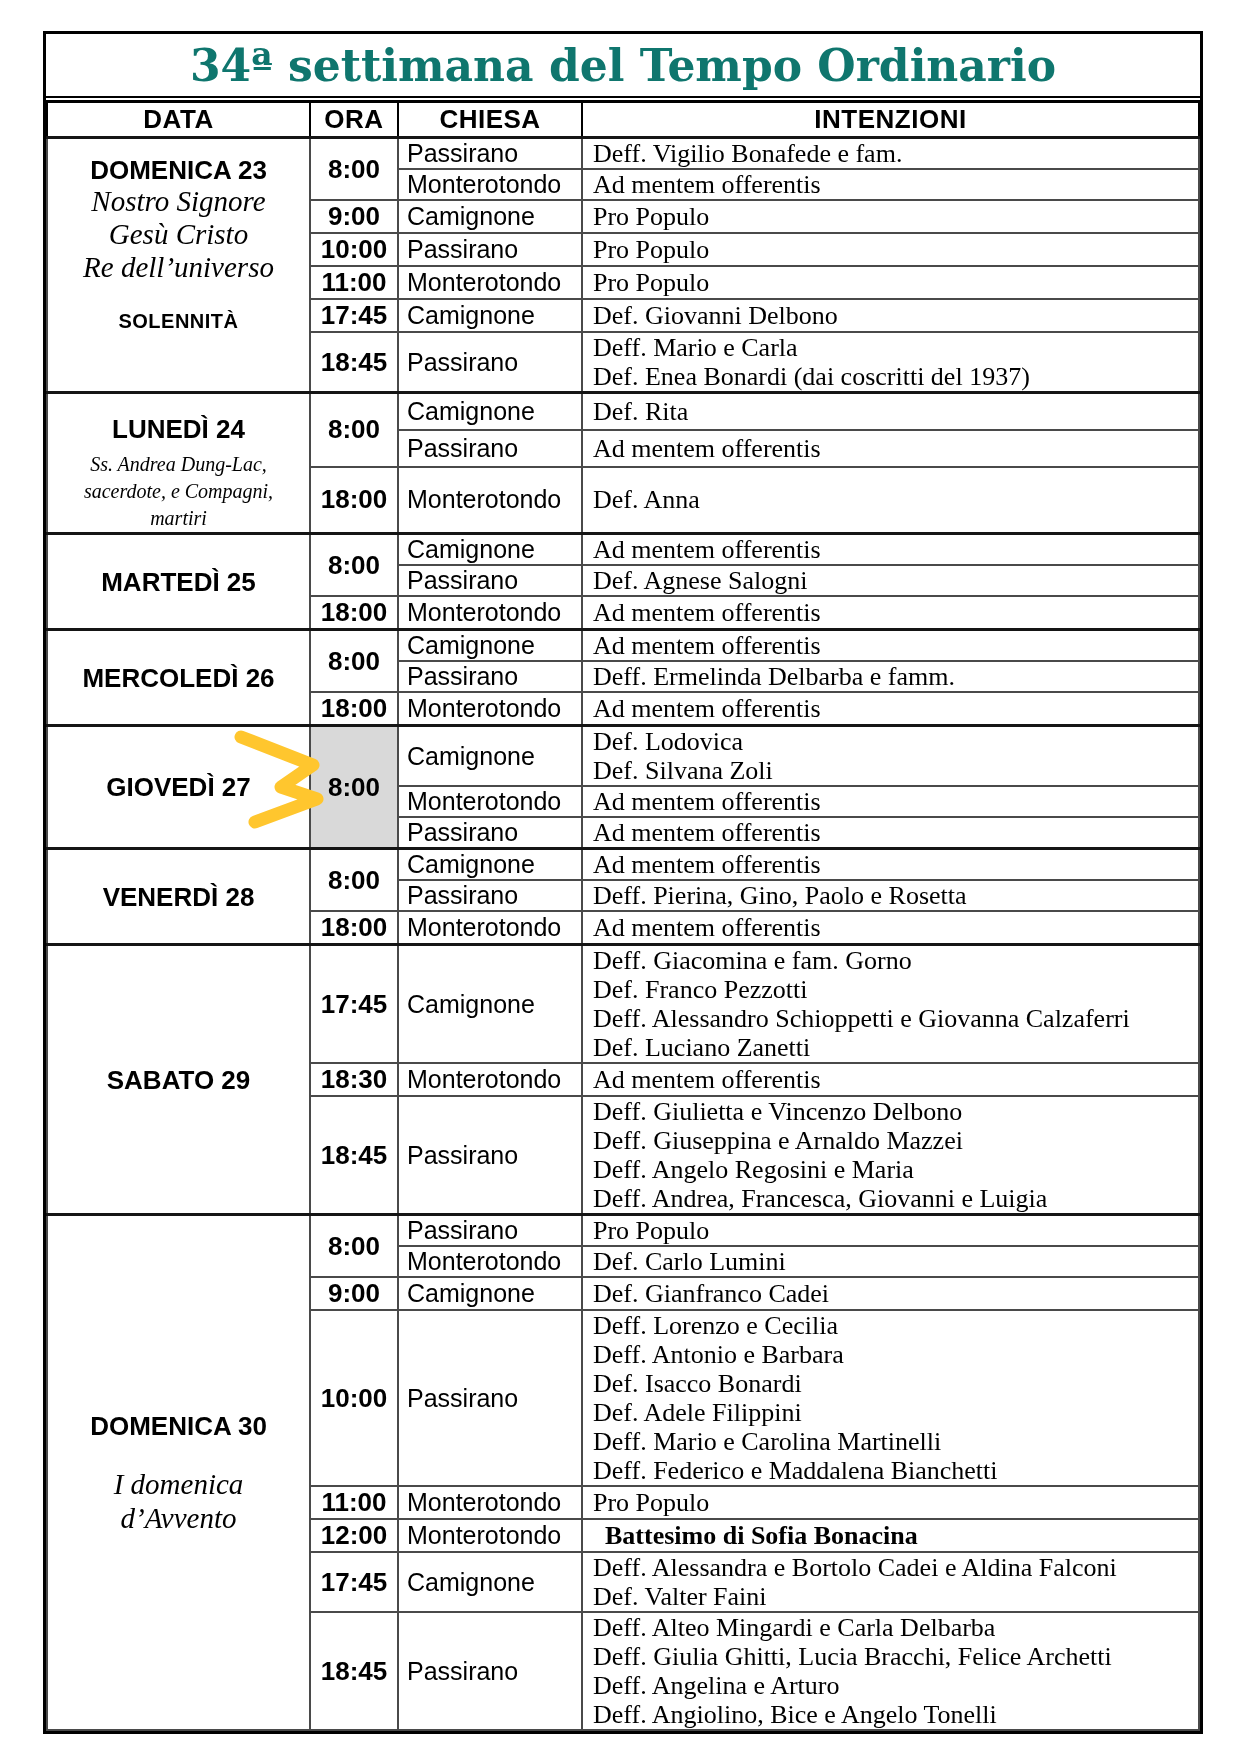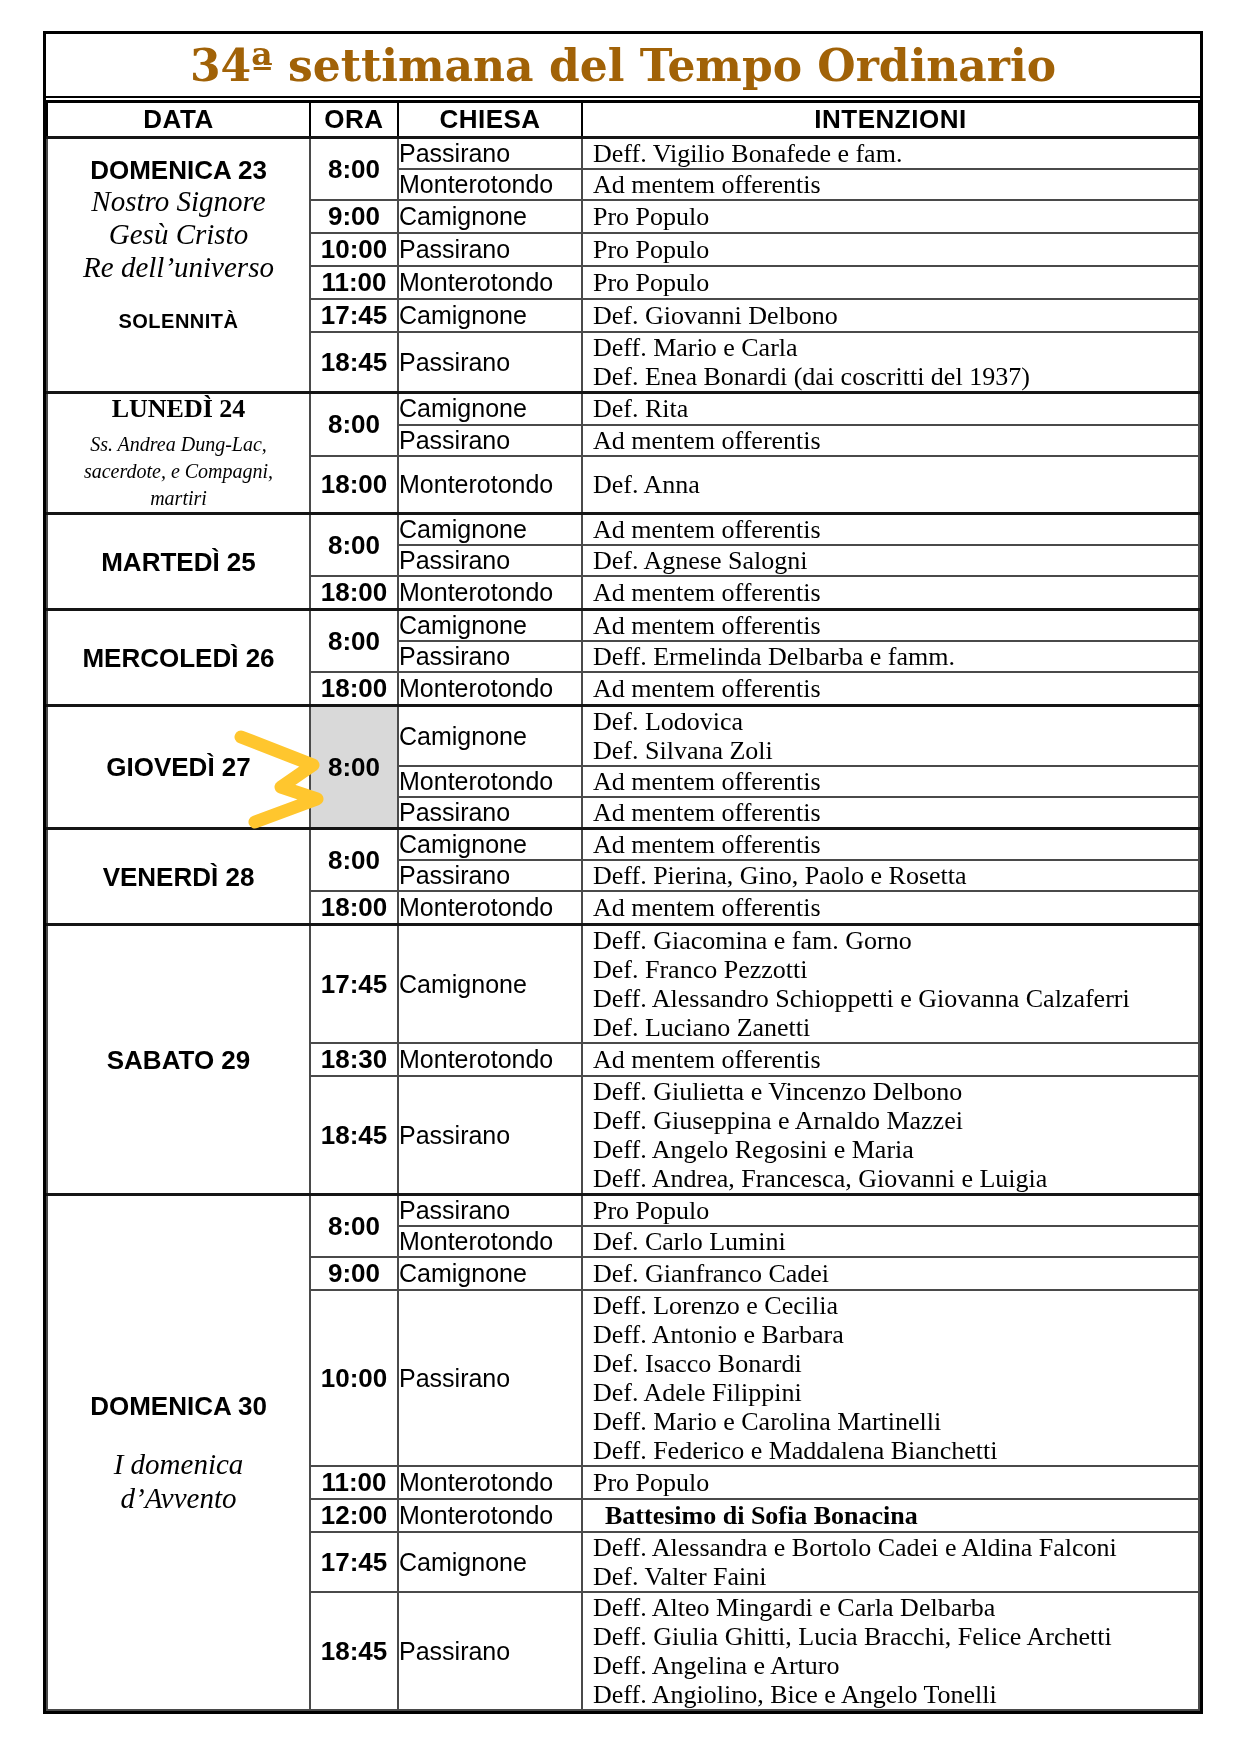--- a/index.html
+++ b/index.html
@@ -23,39 +23,39 @@
 
   .date-cell{text-align:center;}
   .day-name{font-weight:bold;font-size:26px;line-height:30px;}
   .feast{font-family:"Liberation Serif",serif;font-style:italic;font-size:27px;line-height:31px;}
   .note{font-weight:bold;font-size:20px;letter-spacing:0.5px;}
   .style-spread{vertical-align:top;}
   .style-spread .day-name{padding-top:16px;}
   .style-spread .feast{font-size:29px;line-height:33px;}
   .style-spread .note{margin-top:26px;}
   .style-top{vertical-align:top;}
-  .style-top .day-name{padding-top:0;font-family:Liberation Serif, serif;}
+  .style-top .day-name{padding-top:20px;}
   .style-top .feast{margin-top:7px;font-size:20px;line-height:27px;}
   .style-center{vertical-align:middle;}
   .style-center .feast{margin-top:26px;font-size:29px;line-height:34px;}
 
   .time-cell{text-align:center;vertical-align:middle;font-weight:bold;font-size:26px;}
   .time-cell.highlight{background:var(--highlight,#d9d9d9);}
-  .church-cell{vertical-align:middle;font-size:25px;}
+  .church-cell{vertical-align:middle;font-size:25px;padding-left:8px;}
   .intent-cell{vertical-align:middle;font-family:"Liberation Serif",serif;font-size:26px;padding-left:10px;}
   .intent-line{line-height:29px;white-space:nowrap;}
   .intent-cell.bold .intent-line{font-weight:bold;margin-left:12px;}
 
   .arrow-wrap{position:absolute;left:233px;top:729px;width:95px;height:100px;pointer-events:none;z-index:5;}
 </style>
 </head>
 <body>
 
 <div class="sheet">
-  <div class="band2" style="color: #a16207; text-align: center;">34ª settimana del Tempo Ordinario</div>
+  <div class="band2" style="color: #0f766e; text-align: center;">34ª settimana del Tempo Ordinario</div>
   <table>
     <colgroup>
       <col class="c-data">
         <col class="c-ora">
         <col class="c-chiesa">
         <col class="c-int">
     </colgroup>
     <thead>
       <tr>
         <th>DATA</th>

